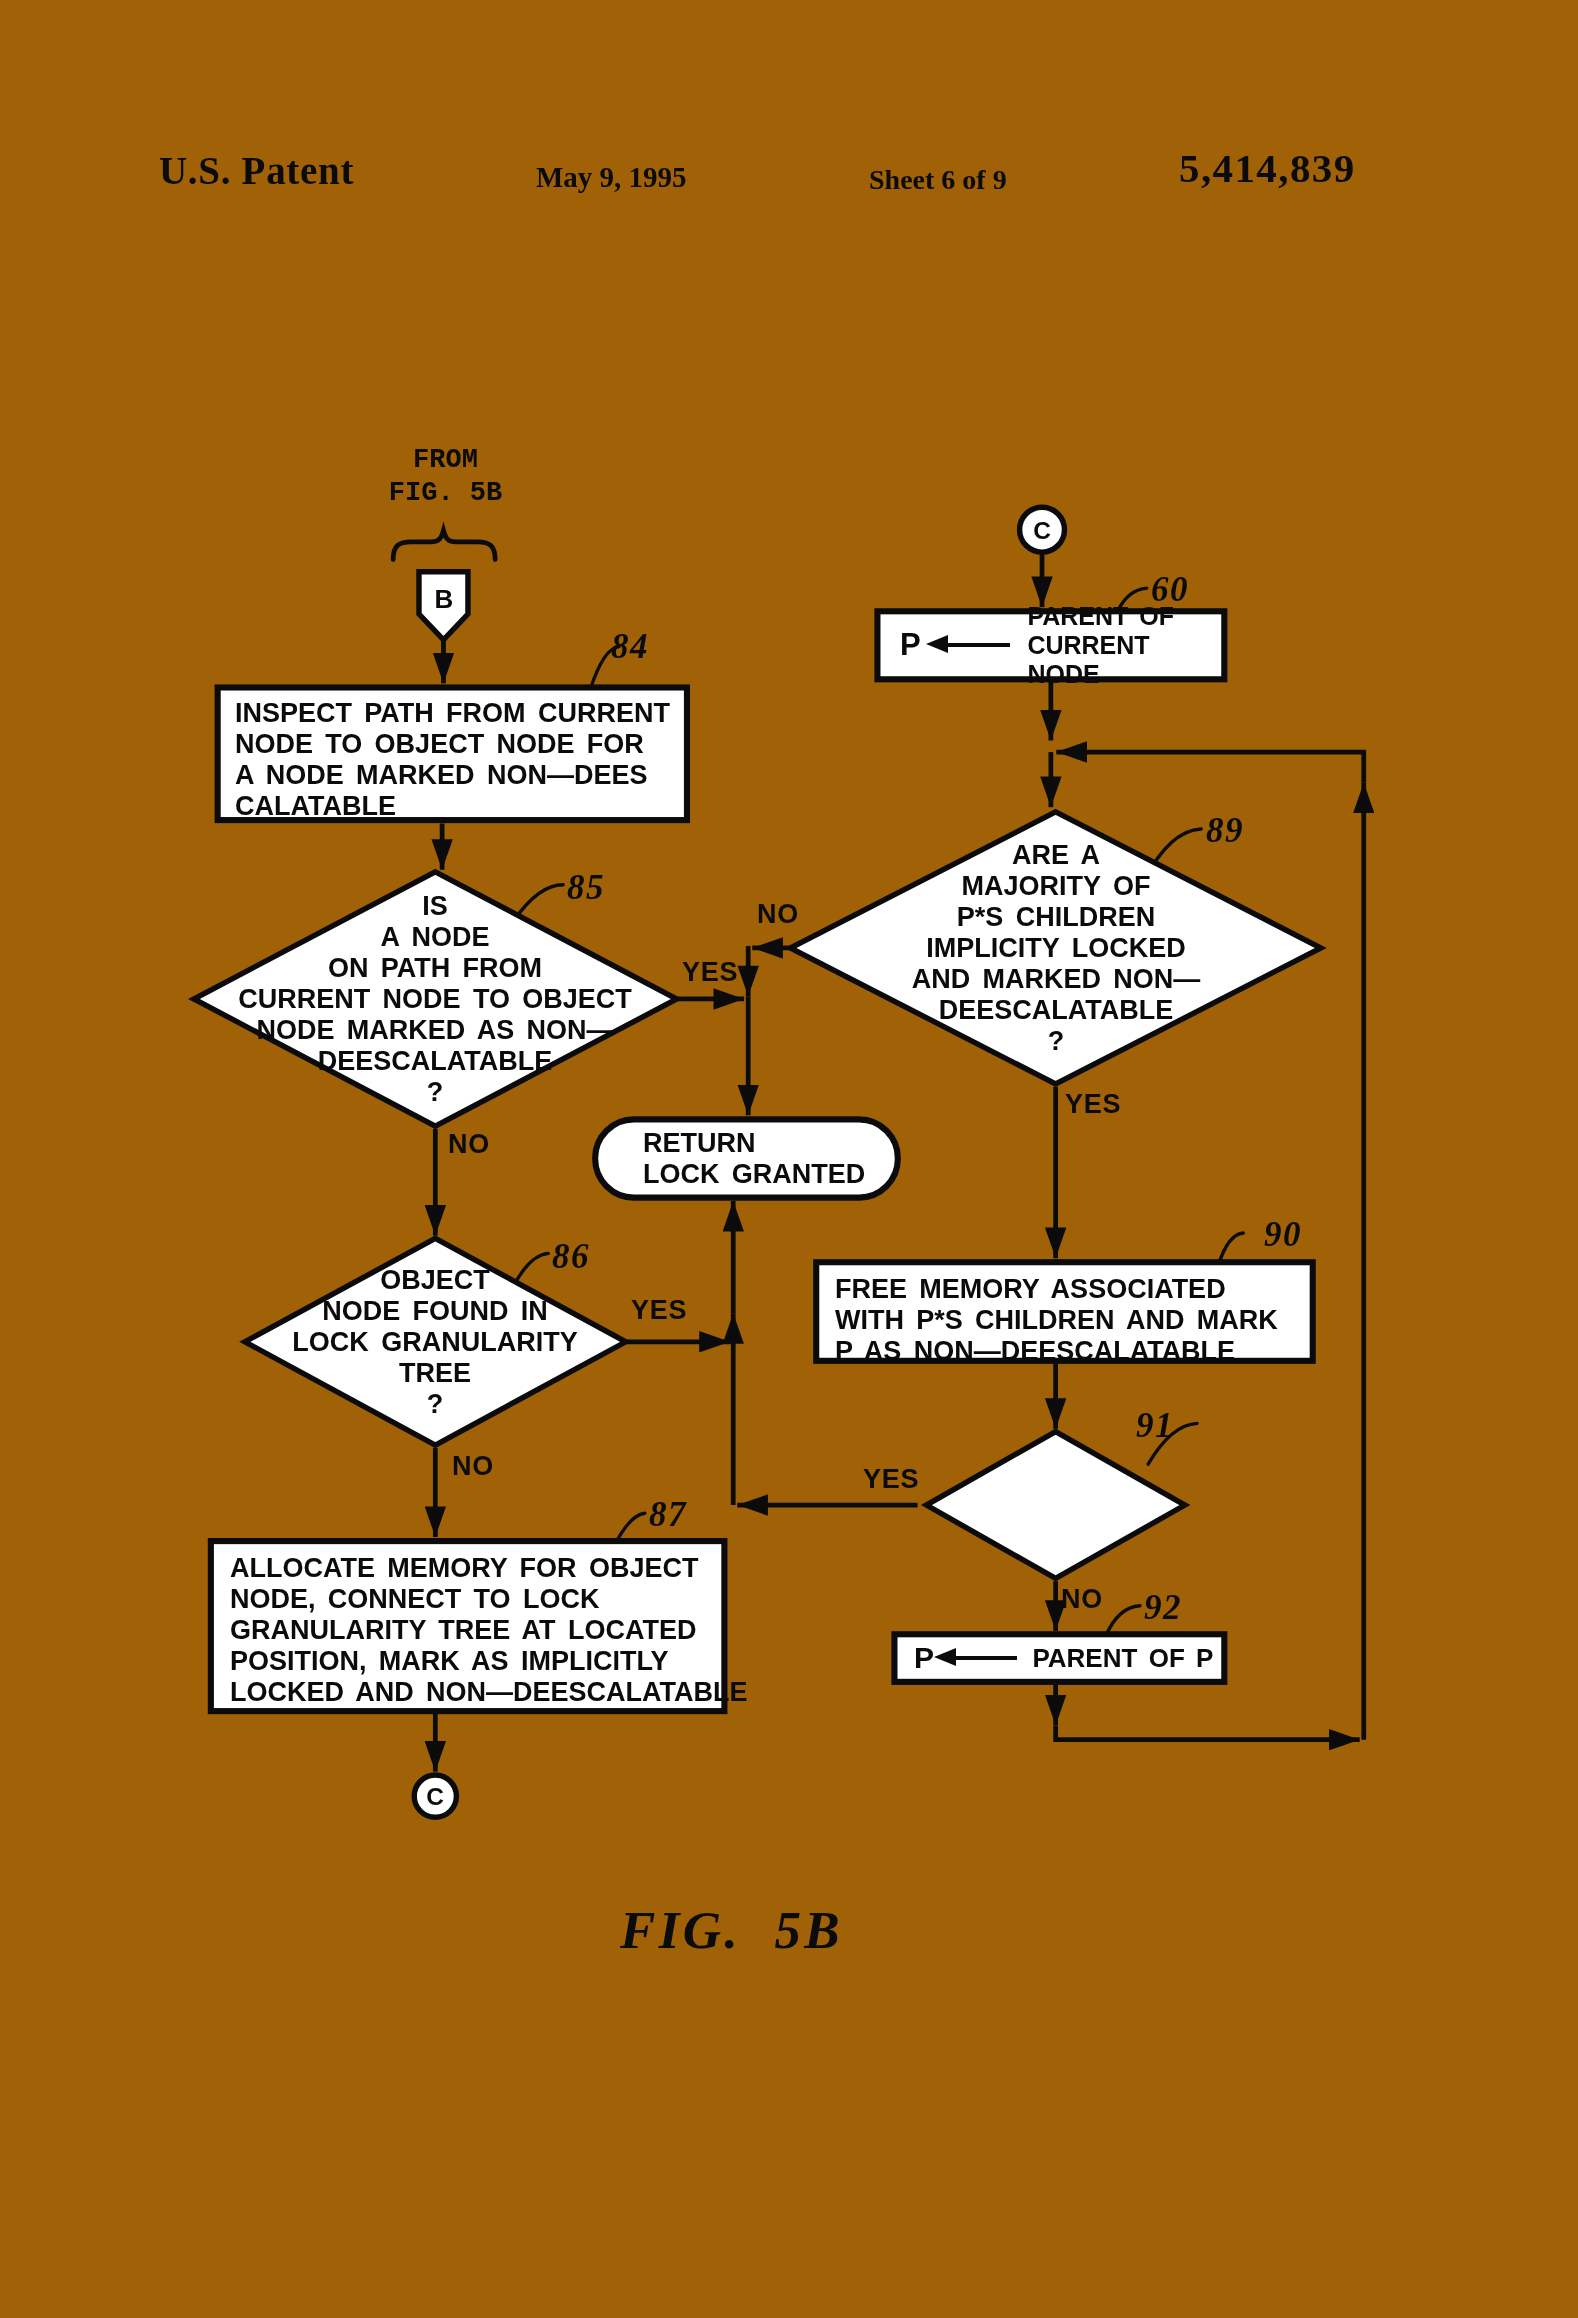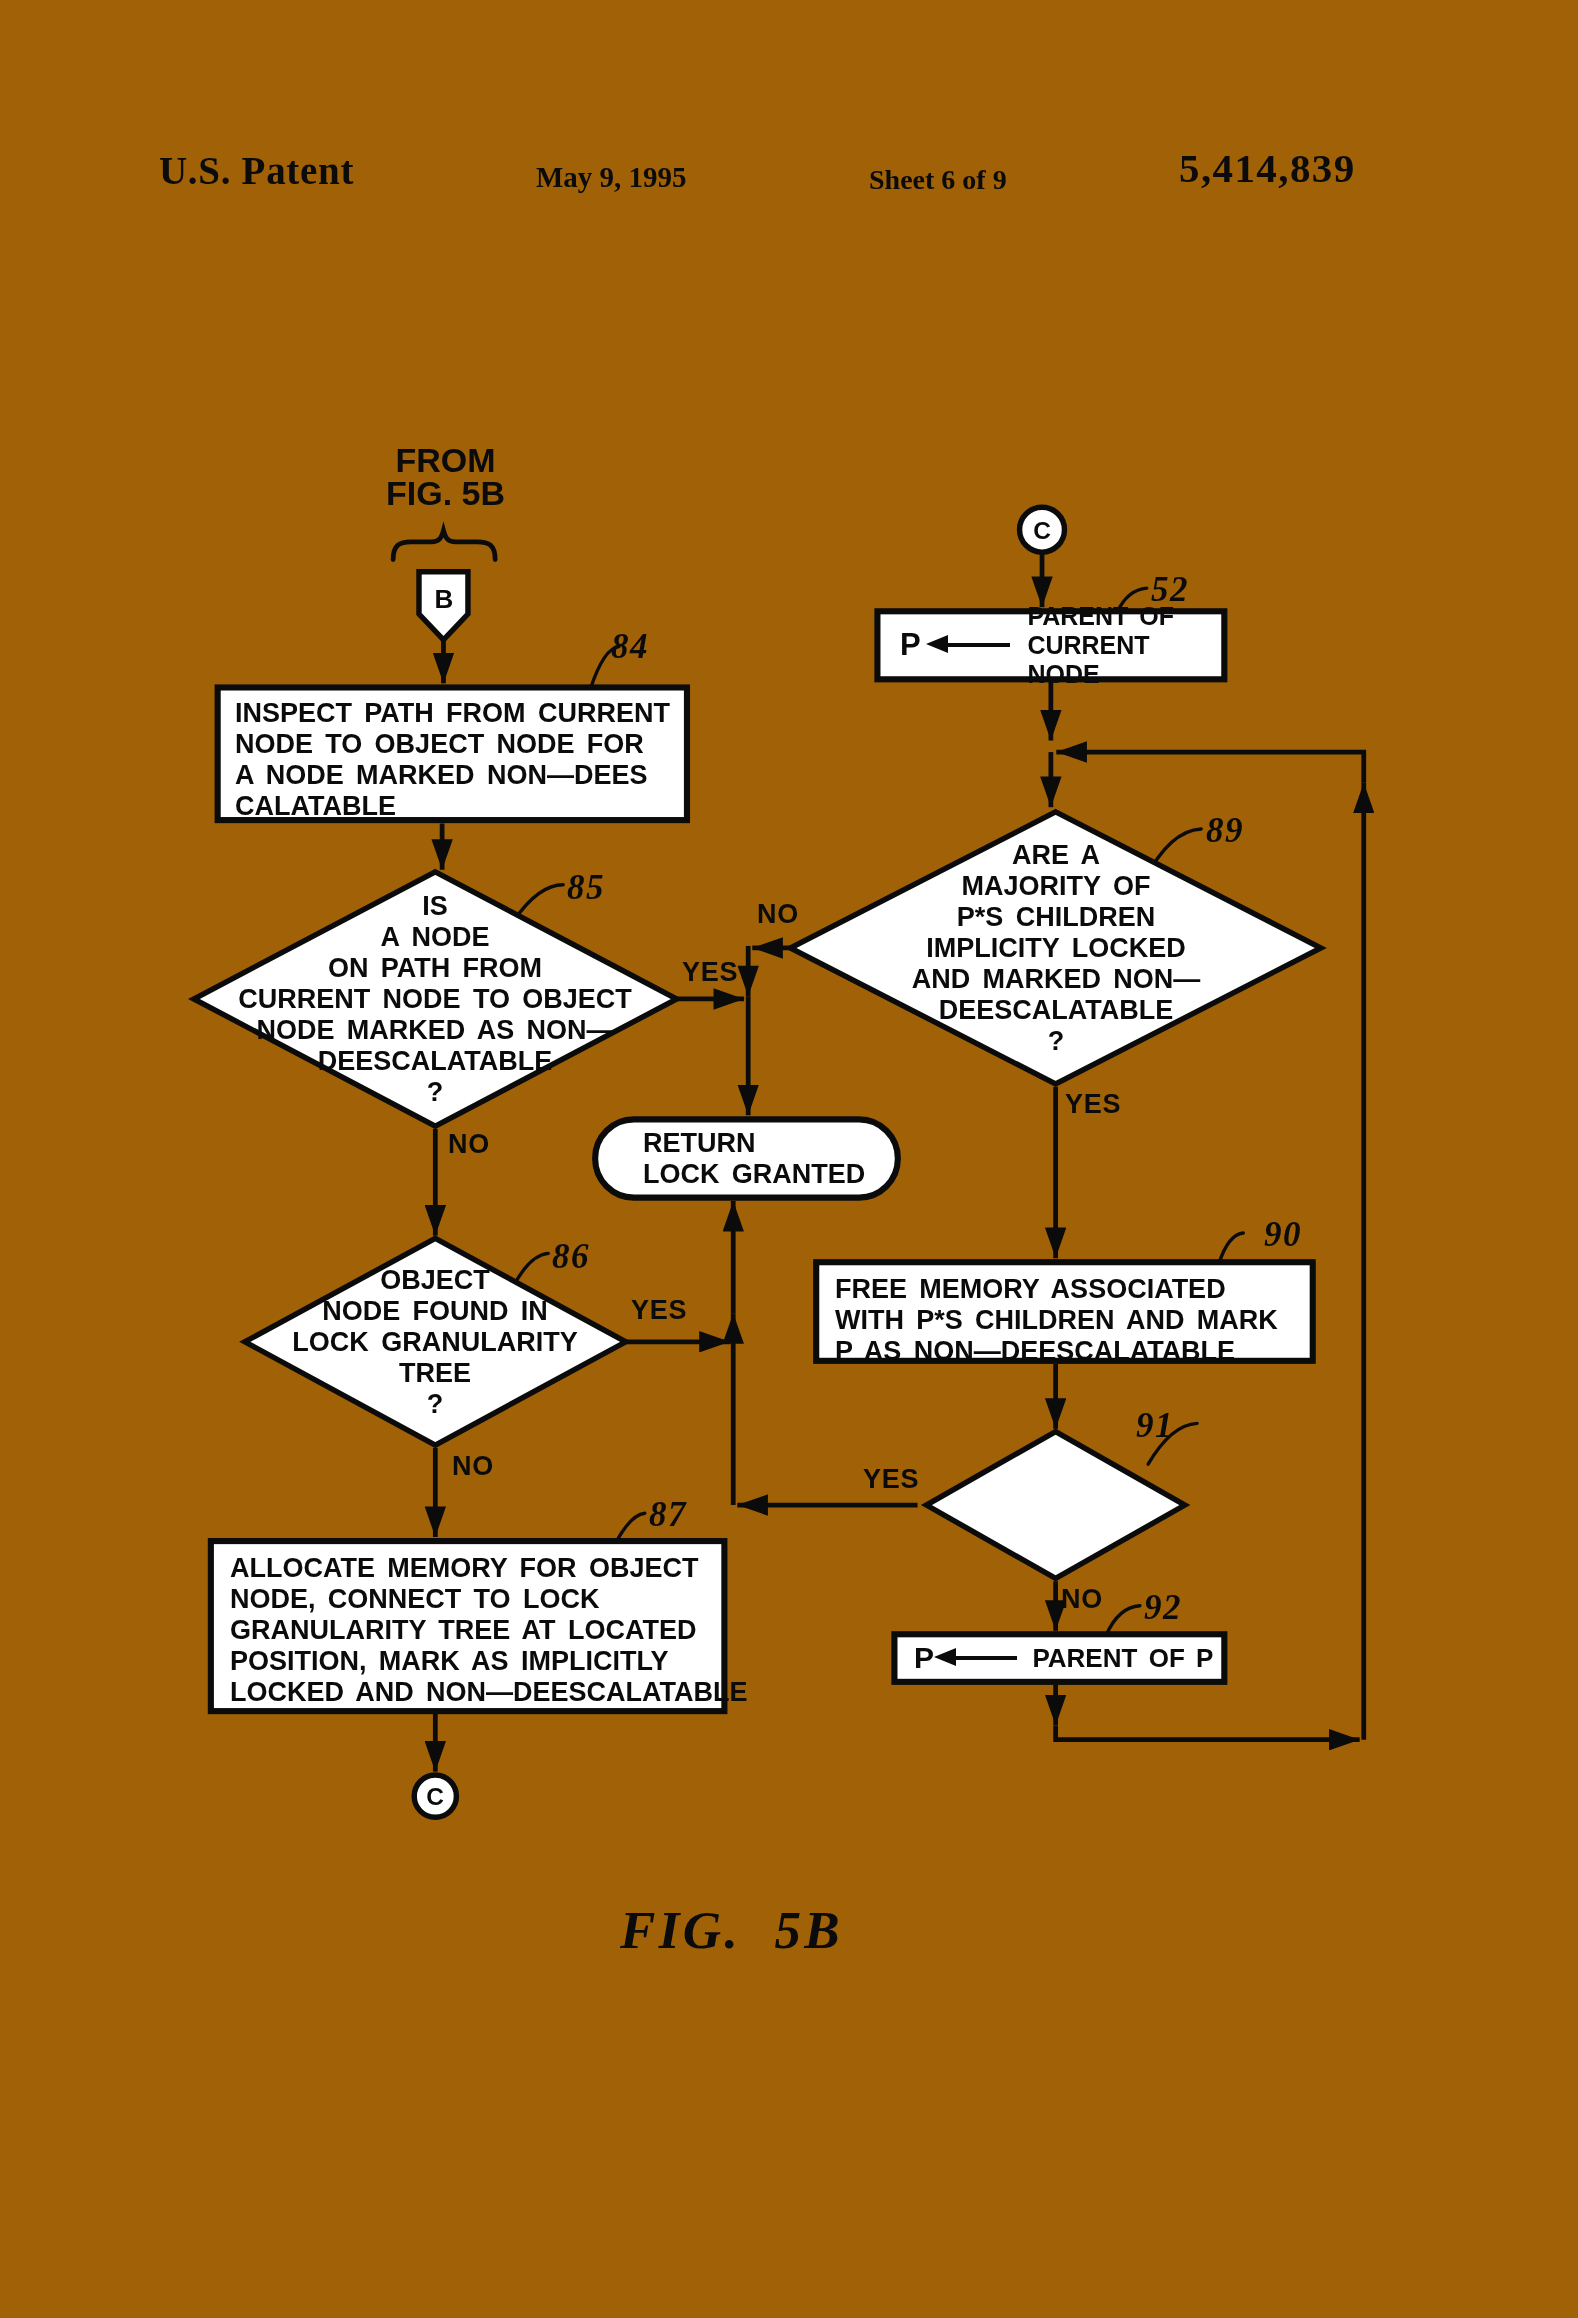--- a/index.html
+++ b/index.html
@@ -19,21 +19,21 @@
   .hdr-patnum{font-family:Liberation Serif, serif;font-weight:bold;font-size:41px;letter-spacing:1.4px;}
   
   .node-text{
     font-weight:bold;font-size:27px;line-height:31px;
     white-space:pre-line;letter-spacing:0px;word-spacing:4.8px;
   }
   .center-node{transform:translate(-50%,-50%);text-align:center;}
   .vcenter-node{transform:translate(0,-50%);}
   .edge-label{font-weight:bold;font-size:27px;letter-spacing:0.7px;}
   .conn-letter{font-weight:bold;transform:translate(-50%,-50%);}
-  .from-label{font-weight:bold;font-size:34px;line-height:33px;text-align:center;white-space:pre-line;}
+  .from-label{font-weight:bold;font-size:27px;line-height:33px;text-align:center;white-space:pre-line;font-family:Liberation Mono, monospace;}
   .ref-num{font-family:"Liberation Serif", serif;font-style:italic;font-weight:bold;font-size:35px;letter-spacing:1.4px;}
   .fig-caption{font-family:"Liberation Serif", serif;font-style:italic;font-weight:bold;font-size:53px;letter-spacing:3.4px;white-space:pre;}
   
   .flex-node{display:flex;align-items:center;}
   .assign-var{font-weight:bold;font-size:31px;}
   .assign-arrow{position:relative;width:63px;height:4.8px;background:#0b0b0b;margin-left:26px;margin-right:17.7px;flex:none;}
   .assign-arrow::before{
     content:"";position:absolute;left:-20.4px;top:-7.5px;width:0;height:0;
     border-top:9.5px solid transparent;border-bottom:9.5px solid transparent;
     border-right:22px solid #0b0b0b;
@@ -184,21 +184,21 @@
   <div class="abs edge-label" style="left:452px;top:1451px;">NO</div>
   <div class="abs edge-label" style="left:757px;top:899px;">NO</div>
   <div class="abs edge-label" style="left:1065px;top:1089px;">YES</div>
   <div class="abs edge-label" style="left:863px;top:1464px;">YES</div>
   <div class="abs edge-label" style="left:1061px;top:1584px;">NO</div>
 
   <div class="abs ref-num" style="left:611px;top:627px;">84</div>
   <div class="abs ref-num" style="left:567px;top:868px;">85</div>
   <div class="abs ref-num" style="left:552px;top:1237px;">86</div>
   <div class="abs ref-num" style="left:649px;top:1495px;">87</div>
-  <div class="abs ref-num" style="left:1151px;top:570px;">52</div>
+  <div class="abs ref-num" style="left:1151px;top:570px;">60</div>
   <div class="abs ref-num" style="left:1206px;top:811px;">89</div>
   <div class="abs ref-num" style="left:1248px;top:1215px;margin-left:16px;">90</div>
   <div class="abs ref-num" style="left:1136px;top:1406px;">91</div>
   <div class="abs ref-num" style="left:1144px;top:1588px;">92</div>
 
   <div class="abs fig-caption" style="left:620px;top:1900px;">FIG.  5B</div>
 
 </div>
 
 

